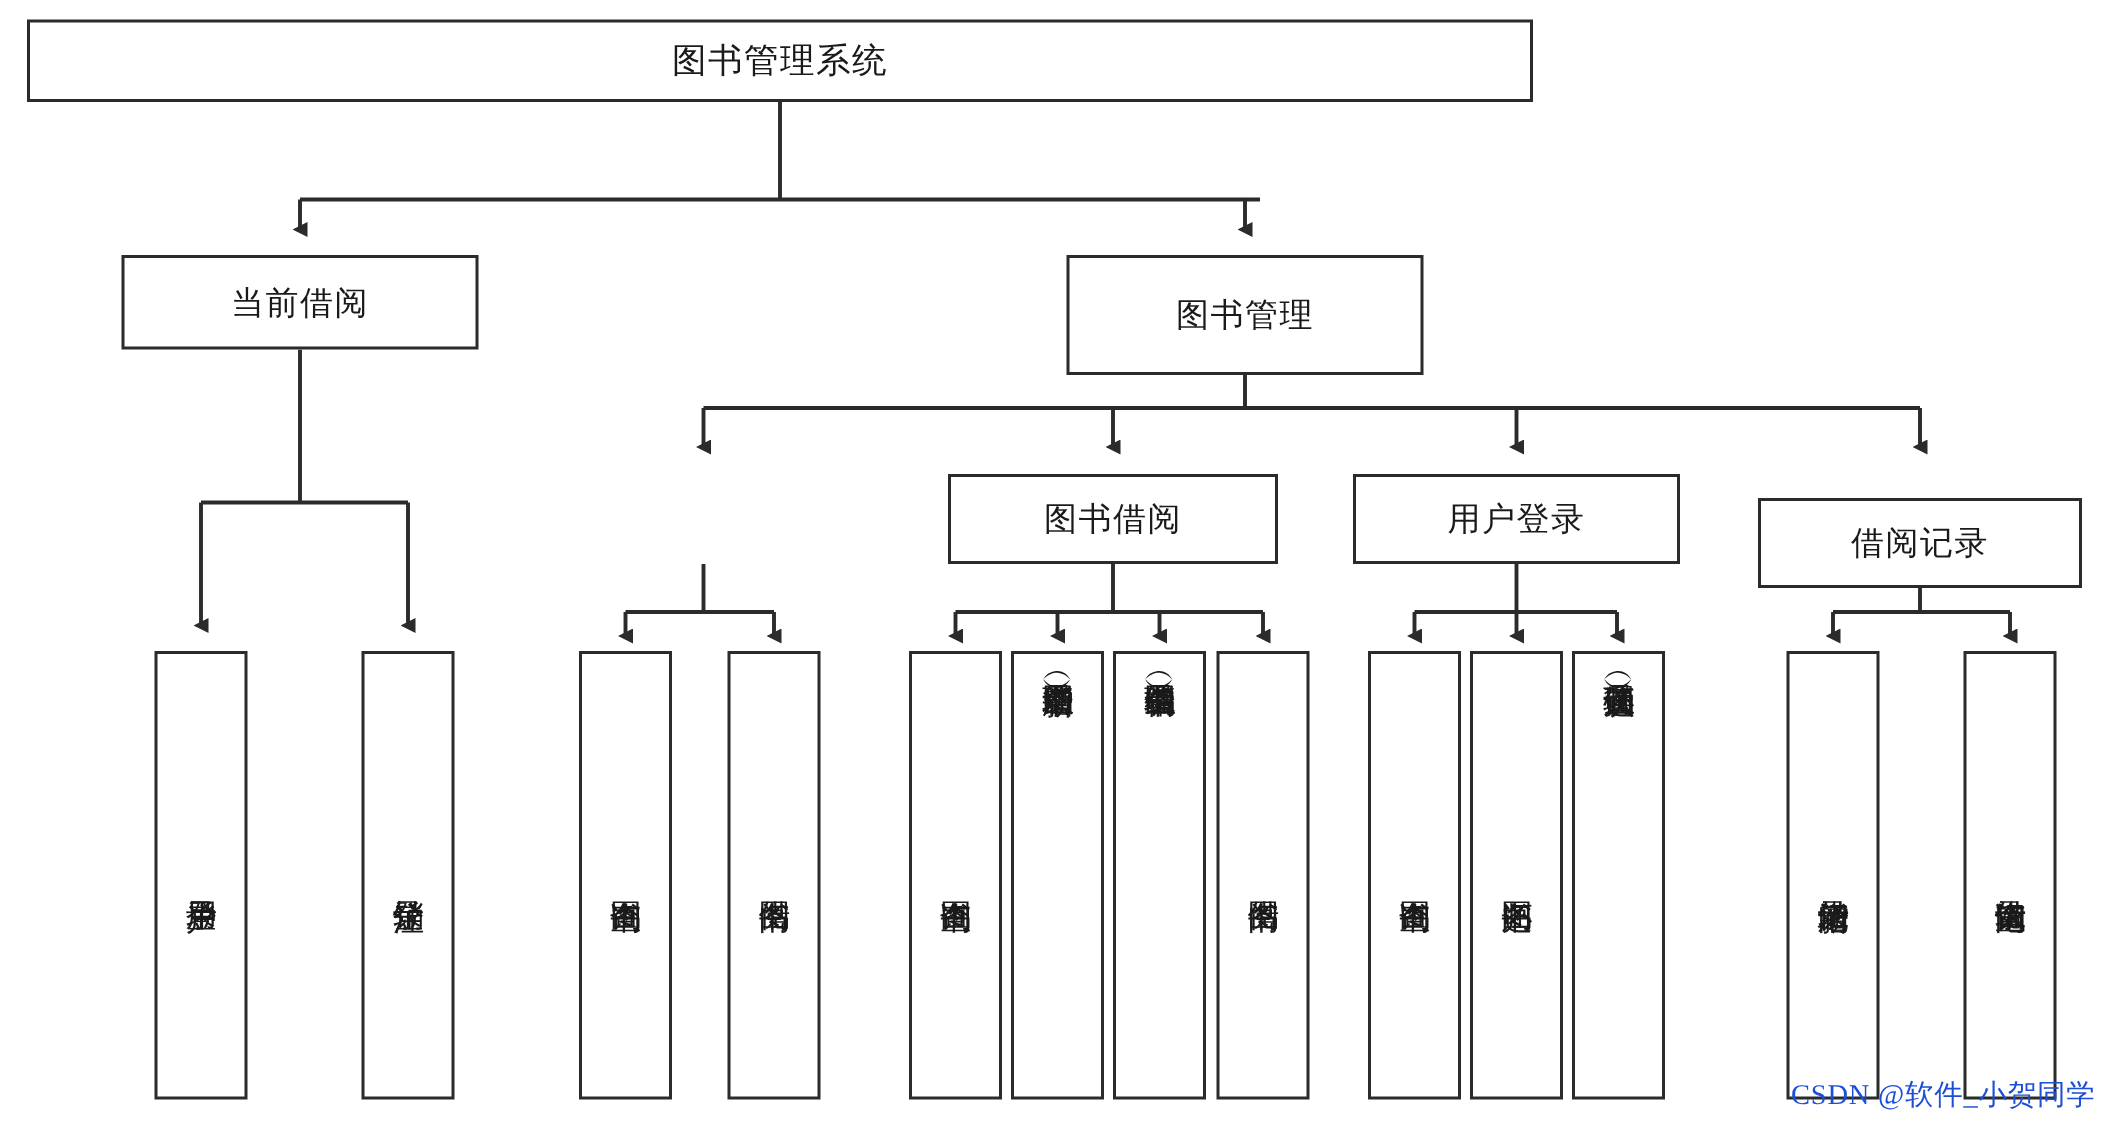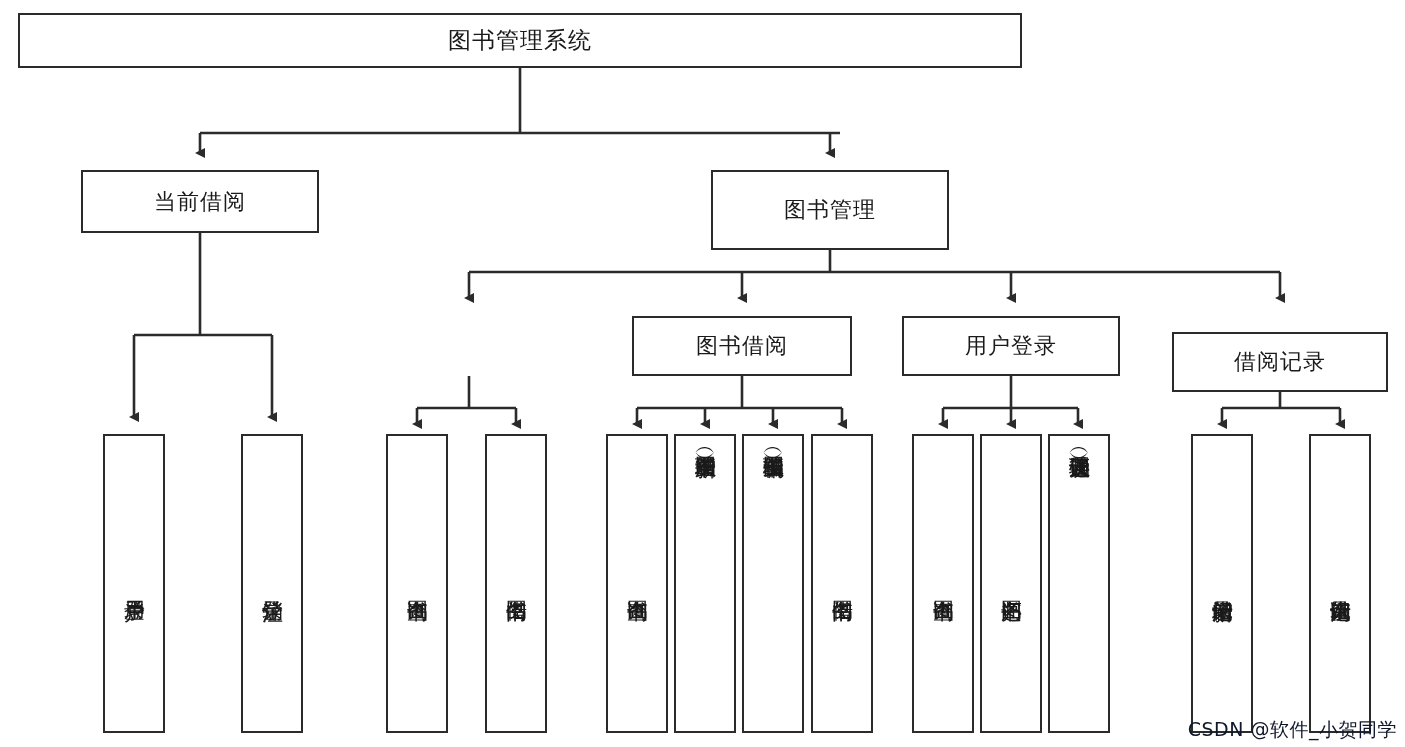--- a/index.html
+++ b/index.html
@@ -61,24 +61,25 @@
     white-space: nowrap;
   }
   .htext {
     white-space: nowrap;
   }
   #watermark {
     position: absolute;
     right: 8px;
     bottom: 4px;
     font-size: 19px;
-    color: #0f172a;
+    color: #1d4ed8;
     z-index: 5;
     white-space: nowrap;
     letter-spacing: 0.5px;
+    font-family: Liberation Serif, serif;
   }
 </style>
 </head>
 <body>
 
 <div id="canvas">
 
   <svg id="edges" viewBox="0 0 1405 747">
     <defs>
       <marker id="arrow" markerWidth="10" markerHeight="10" refX="5" refY="5" orient="auto" markerUnits="userSpaceOnUse">

